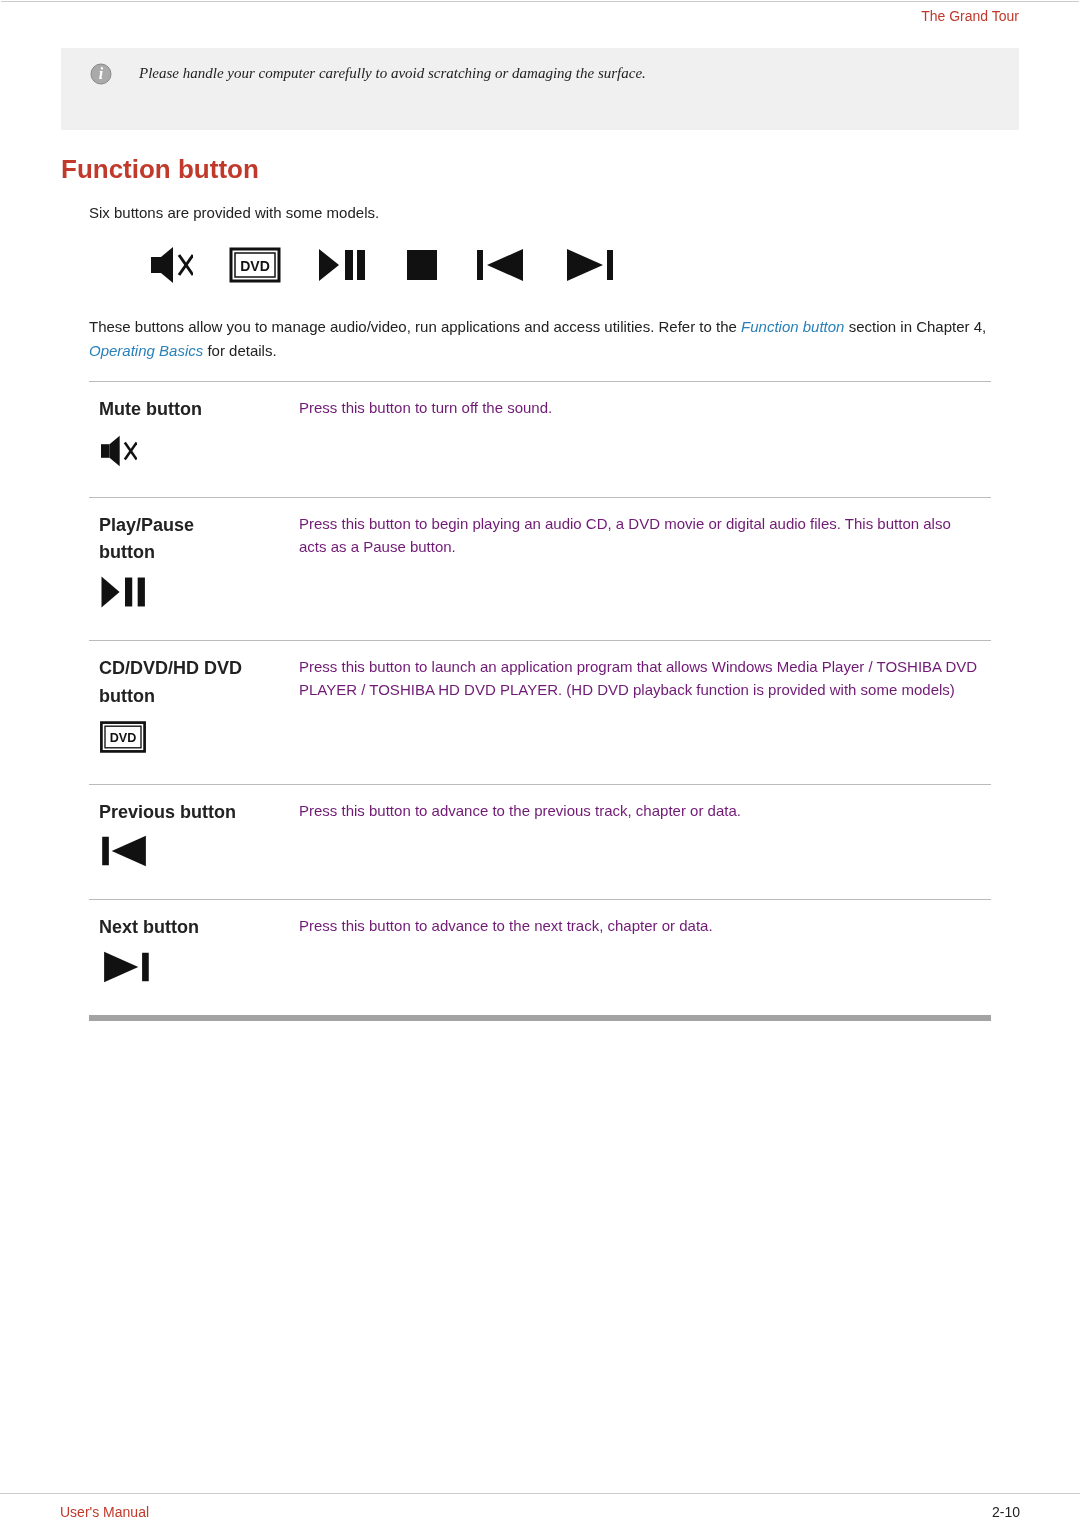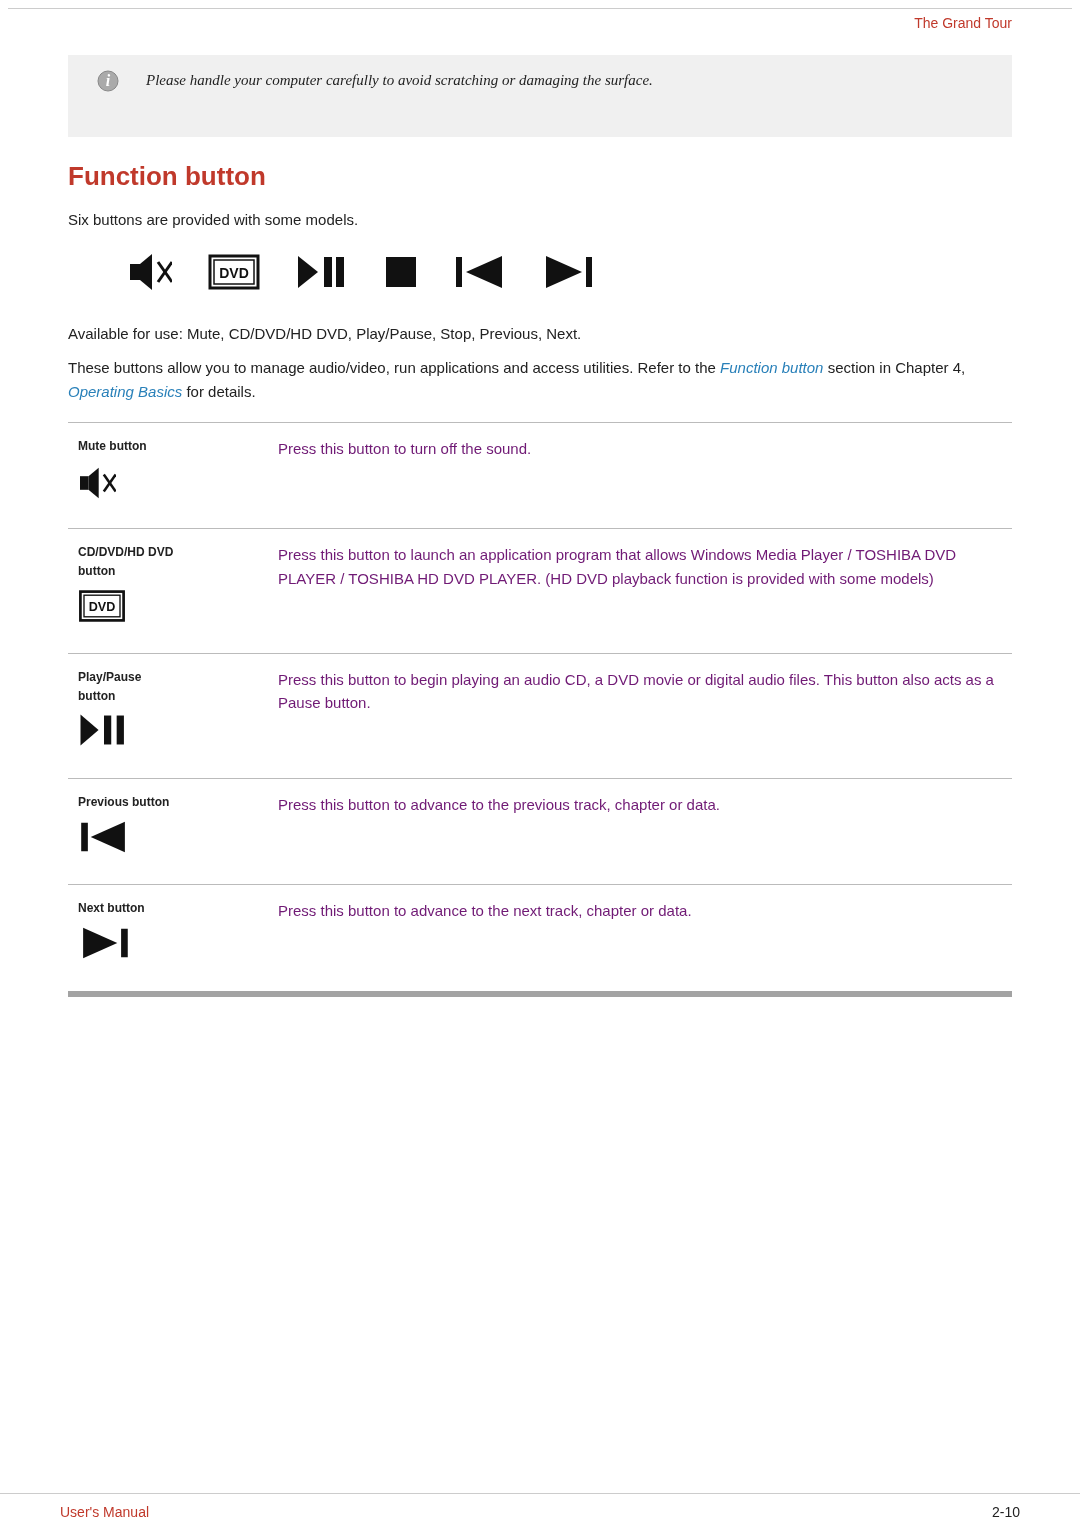--- a/index.html
+++ b/index.html
@@ -10,21 +10,21 @@
       color: #222;
       background: #fff;
       width: 1080px;
       min-height: 1530px;
       position: relative;
     }
 
     .page-container {
       width: 1080px;
       min-height: 1530px;
-      padding: 8px;
+      padding: 1px;
       position: relative;
     }
 
     
     .top-bar {
       border-top: 1.5px solid #ccc;
       padding: 6px 60px 6px 60px;
       display: flex;
       justify-content: flex-end;
       align-items: center;
@@ -69,21 +69,21 @@
     
     .section-heading {
       color: #c0392b;
       font-size: 26px;
       font-weight: bold;
       margin: 10px 60px 16px 60px;
     }
 
     
     .content {
-      margin: 0 60px;
+      margin: 0 88px;
     }
 
     .intro-text {
       font-size: 15px;
       color: #222;
       margin-bottom: 20px;
       line-height: 1.6;
     }
 
     
@@ -137,21 +137,21 @@
       line-height: 1.55;
     }
 
     .btn-label-cell {
       width: 200px;
       min-width: 180px;
     }
 
     .btn-label {
       font-weight: bold;
-      font-size: 12px;
+      font-size: 18px;
       display: block;
       margin-bottom: 6px;
     }
 
     .btn-icon {
       font-size: 34px;
       font-weight: bold;
       display: block;
       margin-top: 4px;
     }
@@ -253,21 +253,20 @@
       </span>
 
       <span class="icon-symbol">
         <svg width="52" height="40" viewBox="0 0 52 40">
           <polygon points="4,4 40,20 4,36" fill="#111"></polygon>
           <rect x="44" y="5" width="6" height="30" fill="#111"></rect>
         </svg>
       </span>
     </div>
 
-    <p class="desc-para">Available for use: Mute, CD/DVD/HD DVD, Play/Pause, Stop, Previous, Next.</p>
 
     <p class="desc-para">
       <span>These buttons allow you to manage audio/video, run applications and access utilities. Refer to the</span>
       <span class="link-text">Function button</span>
       <span> section in Chapter 4,</span><br>
       <span class="link-text">Operating Basics</span>
       <span>  for details.</span>
     </p>
 
     <table class="button-table">
@@ -283,46 +282,46 @@
                 <line x1="30" y1="10" x2="44" y2="30" stroke="#111" stroke-width="3"></line>
                 <line x1="44" y1="10" x2="30" y2="30" stroke="#111" stroke-width="3"></line>
               </svg>
             </span>
           </td>
           <td class="btn-desc-cell">Press this button to turn off the sound.</td>
         </tr>
 
         <tr>
           <td class="btn-label-cell">
+            <span class="btn-label">Play/Pause<br>button</span>
+            <span class="btn-icon">
+              <svg width="52" height="38" viewBox="0 0 56 42">
+                <polygon points="2,4 22,21 2,38" fill="#111"></polygon>
+                <rect x="28" y="5" width="8" height="32" fill="#111"></rect>
+                <rect x="42" y="5" width="8" height="32" fill="#111"></rect>
+              </svg>
+            </span>
+          </td>
+          <td class="btn-desc-cell">Press this button to begin playing an audio CD, a DVD movie or digital audio files. This button also acts as a Pause button.</td>
+        </tr>
+
+        <tr>
+          <td class="btn-label-cell">
             <span class="btn-label">CD/DVD/HD DVD<br>button</span>
             <span class="btn-icon">
               <svg width="48" height="36" viewBox="0 0 52 40">
                 <rect x="2" y="4" width="48" height="32" fill="none" stroke="#111" stroke-width="3"></rect>
                 <rect x="6" y="8" width="40" height="24" fill="none" stroke="#111" stroke-width="1.5"></rect>
                 <text x="26" y="26" text-anchor="middle" font-size="14" font-weight="bold" fill="#111" font-family="Arial">DVD</text>
               </svg>
             </span>
           </td>
           <td class="btn-desc-cell">Press this button to launch an application program that allows Windows Media Player / TOSHIBA DVD PLAYER / TOSHIBA HD DVD PLAYER. (HD DVD playback function is provided with some models)</td>
         </tr>
 
-        <tr>
-          <td class="btn-label-cell">
-            <span class="btn-label">Play/Pause<br>button</span>
-            <span class="btn-icon">
-              <svg width="52" height="38" viewBox="0 0 56 42">
-                <polygon points="2,4 22,21 2,38" fill="#111"></polygon>
-                <rect x="28" y="5" width="8" height="32" fill="#111"></rect>
-                <rect x="42" y="5" width="8" height="32" fill="#111"></rect>
-              </svg>
-            </span>
-          </td>
-          <td class="btn-desc-cell">Press this button to begin playing an audio CD, a DVD movie or digital audio files. This button also acts as a Pause button.</td>
-        </tr>
-
 
         <tr>
           <td class="btn-label-cell">
             <span class="btn-label">Previous button</span>
             <span class="btn-icon">
               <svg width="52" height="38" viewBox="0 0 52 40">
                 <rect x="2" y="5" width="7" height="30" fill="#111"></rect>
                 <polygon points="48,4 12,20 48,36" fill="#111"></polygon>
               </svg>
             </span>

